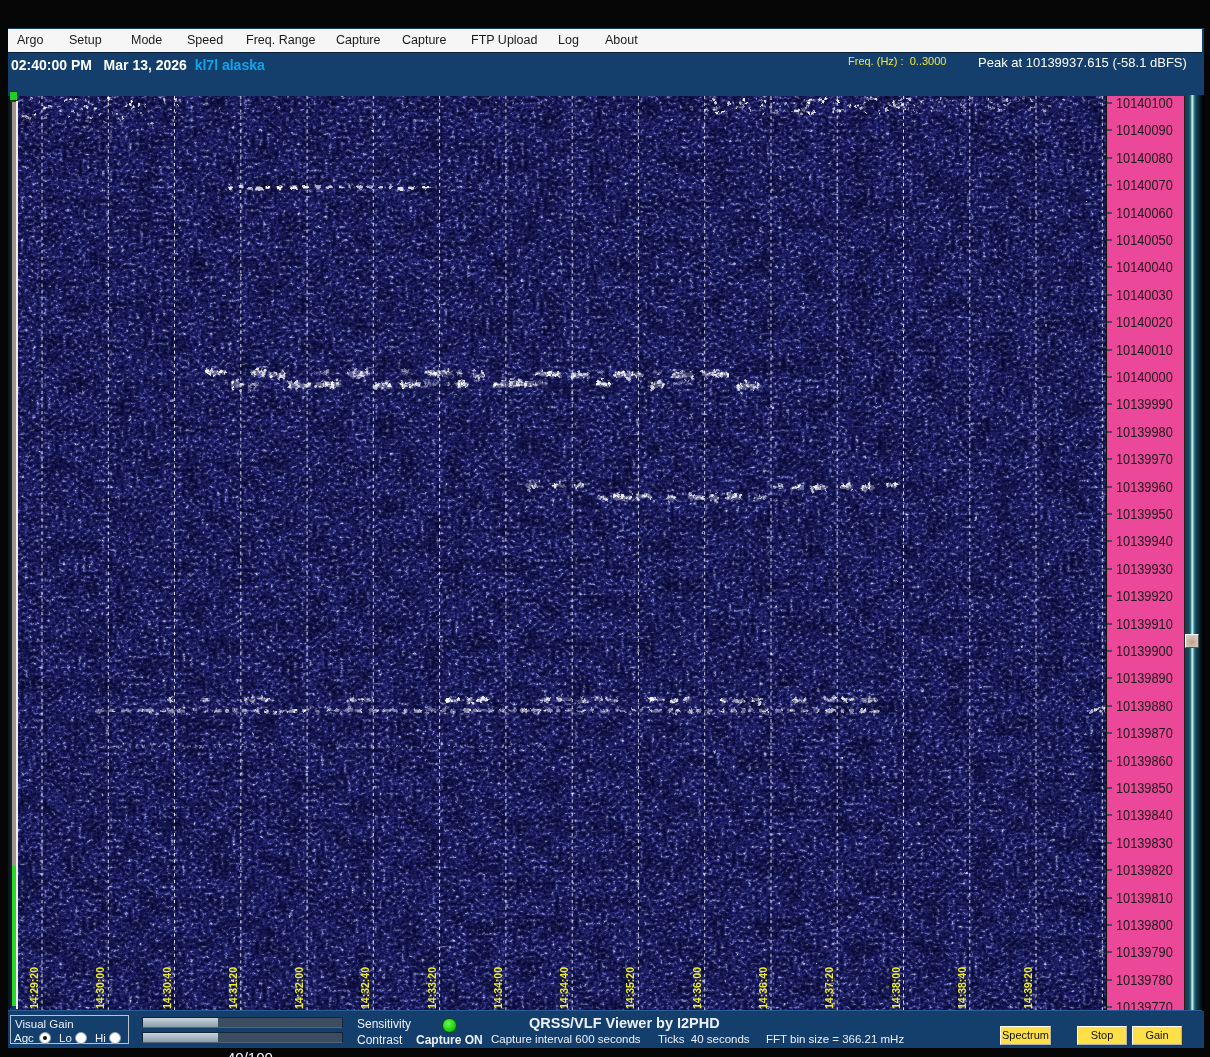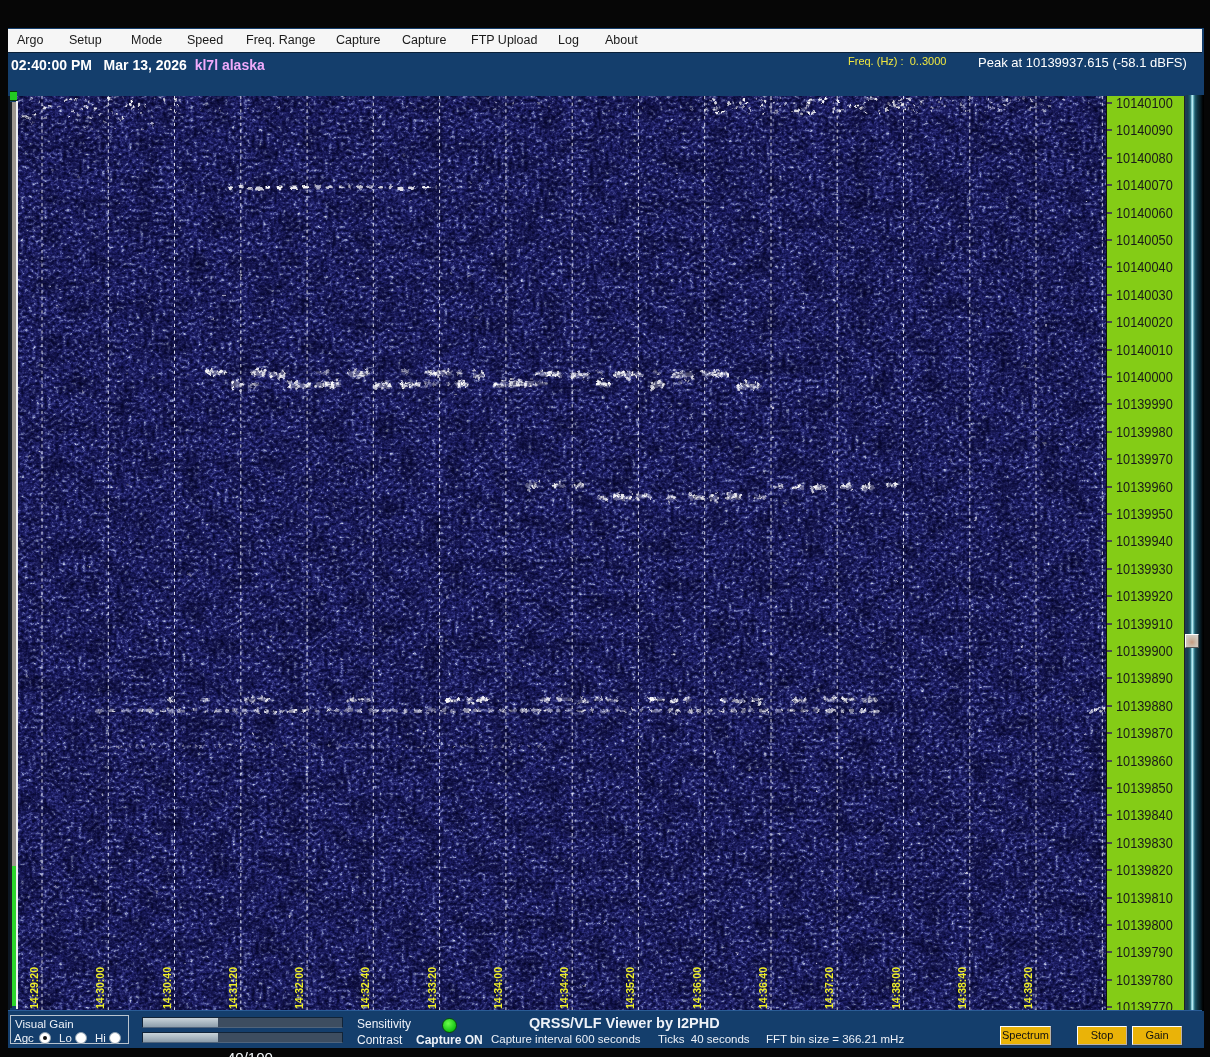--- a/index.html
+++ b/index.html
@@ -12,40 +12,40 @@
 .mi { position:absolute; top:4px; }
 #timebar { left:8px; top:52px; width:1194px; height:20px; background:#143e6c;
   border-top:1px solid #0a2038; }
 #modebar { left:8px; top:72px; width:1194px; height:24px; background:#143e6c; }
 .wt { color:#fff; }
 .chk { position:absolute; width:12px; height:12px; background:#e9e5da;
   border-top:1.5px solid #5d7287; border-left:1.5px solid #5d7287;
   border-right:1px solid #cdd6de; border-bottom:1px solid #cdd6de; top:6px; }
 .cl { position:absolute; top:5px; color:#e8eef5; font-size:11px; }
 #wf { left:17px; top:96px; width:1091px; height:914px; }
-#scalewrap { left:1106px; top:96px; width:79px; height:915px; background:#84cc16;
+#scalewrap { left:1106px; top:96px; width:79px; height:915px; background:#ec4899;
   border-left:1px solid #111; border-right:1px solid #222; }
 .tick { position:absolute; left:0; width:5px; height:2px; background:#4a4a4a; }
 .flab { position:absolute; left:9px; font-size:15px; color:#1a1a1a; transform:scaleX(0.85); transform-origin:0 0; }
 #scroll { left:1185px; top:95px; width:19px; height:916px;
   background:linear-gradient(90deg,#1e3a5a 0%,#173f4e 15%,#256575 28%,#8fd3de 35%,#c2eef4 39%,#6fb9c6 44%,#1e5a6c 52%,#103744 65%,#081d26 80%,#000 95%); }
 #thumb { left:1185px; top:634px; width:14px; height:14px; background:radial-gradient(circle at 50% 60%, #c49a7e 0%, #c9b6a4 35%, #d2cdc4 75%);
   border-top:1px solid #fff; border-left:1px solid #fff; border-right:1px solid #555; border-bottom:1px solid #555; }
 #lbar-green-sq { left:10px; top:91px; width:7px; height:10px; background:#22cc22; border-top:1px solid #083808; border-bottom:1px solid #083808; }
 #lbar-dark { left:10px; top:102px; width:2px; height:906px; background:#1a2026; }
 #lbar-edge { left:8px; top:96px; width:2px; height:914px; background:#0c1622; }
 #lbar-gray { left:12px; top:102px; width:4px; height:764px; background:#9c968f; }
 #lbar-white { left:16px; top:101px; width:1.5px; height:908px; background:#eff1f3; }
 #lbar-green { left:12px; top:866px; width:4px; height:140px; background:#2bd62b; }
 #footer { left:8px; top:1010px; width:1194px; height:38px; background:#143e6c;
   border-top:1px solid #2a5c96; }
 .ftxt { position:absolute; color:#eef2f8; font-size:12px; }
 #gbox { position:absolute; left:2px; top:4px; width:119px; height:29px;
   border:1px solid #b9c4cf; }
-#footer .btn { position:absolute; top:15px; height:19px; background:#eab308;
+#footer .btn { position:absolute; top:15px; height:19px; background:#fde047;
   border:1px solid #b5b2ae; border-top-color:#fdfdfd; border-left-color:#fdfdfd;
   box-shadow:1px 1px 0 #23364e; color:#111; font-size:11px; text-align:center; line-height:16px; }
 .slider { position:absolute; width:201px; height:11px; background:#3d4d60;
   border:1px solid #122438; border-bottom-color:#50647c; }
 .slider .fill { position:absolute; left:0; top:0; width:75px; height:100%;
   background:linear-gradient(180deg,#c9d4da,#8c9dab); }
 .slider .sv { position:absolute; left:84px; top:-1.5px; color:#f5f8fb; font-size:15px;margin-top:32px; }
 .radio { position:absolute; width:12px; height:12px; border-radius:50%;
   background:#fff; border:1px solid #8fa0b0; z-index:5; }
 .radio.sel::after { content:""; position:absolute; left:3px; top:3px; width:4px;
@@ -62,21 +62,21 @@
   <span class="mi" style="left:179px">Speed</span>
   <span class="mi" style="left:238px">Freq. Range</span>
   <span class="mi" style="left:328px">Capture</span>
   <span class="mi" style="left:394px">Capture</span>
   <span class="mi" style="left:463px">FTP Upload</span>
   <span class="mi" style="left:550px">Log</span>
   <span class="mi" style="left:597px">About</span>
 </div>
 
 <div class="abs" id="timebar">
-  <span class="abs wt" style="left:3px;top:3.5px;font-size:14px;font-weight:bold">02:40:00 PM&nbsp;&nbsp; Mar 13, 2026&nbsp; <span style="color:#f0abfc">kl7l alaska</span></span>
+  <span class="abs wt" style="left:3px;top:3.5px;font-size:14px;font-weight:bold">02:40:00 PM&nbsp;&nbsp; Mar 13, 2026&nbsp; <span style="color:#0ea5e9">kl7l alaska</span></span>
   <span class="abs" style="left:840px;top:2px;font-size:11px;color:#f0e840">Freq. (Hz) :&nbsp; 0..3000</span>
   <span class="abs wt" style="left:970px;top:1.5px;font-size:13px">Peak at 10139937.615 (-58.1 dBFS)</span>
 </div>
 
 
 <svg class="abs" id="wf" width="1091" height="914" viewBox="0 0 1091 914">
 <defs>
 <filter id="nz" x="0" y="0" width="100%" height="100%" color-interpolation-filters="sRGB">
   <feTurbulence type="fractalNoise" baseFrequency="0.26 0.3" numOctaves="3" seed="11" result="t"></feTurbulence>
   <feColorMatrix in="t" type="matrix" values="1 0 0 0 0  1 0 0 0 0  1 0 0 0 0  0 0 0 0 1" result="g"></feColorMatrix>

